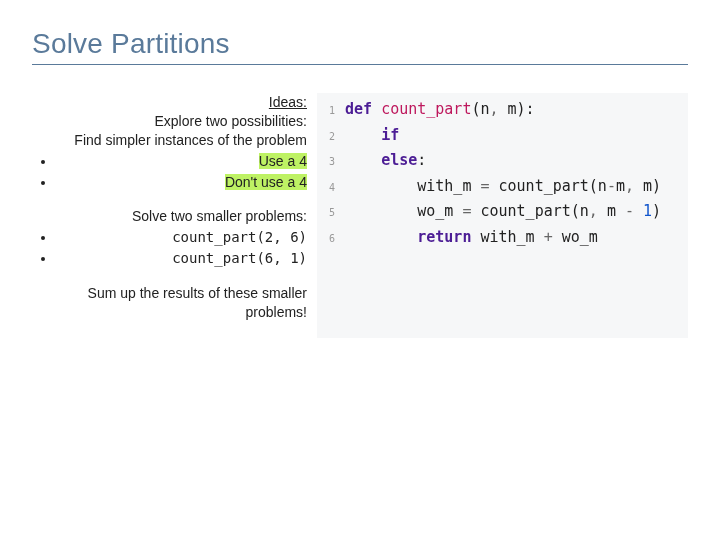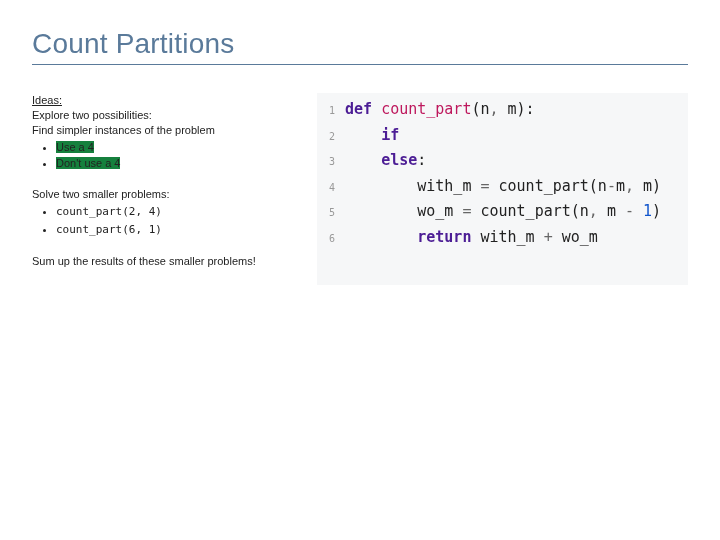--- a/index.html
+++ b/index.html
@@ -1,57 +1,57 @@
 <!DOCTYPE html>
 <html><head>
 <meta charset="utf-8">
 <style>
   * { box-sizing: border-box; margin: 0; padding: 0; }
   html, body { width: 720px; height: 540px; background: #fff; font-family: Arial, Helvetica, sans-serif; color: #222; }
   .slide { padding: 28px 32px; }
   .title { font-size: 28px; font-weight: 400; color: #5a7a9a; margin-bottom: 4px; letter-spacing: 0.2px; }
   .rule { border: none; border-top: 1px solid #5a7a9a; margin-bottom: 28px; }
   .body { display: flex; gap: 10px; }
-  .left { width: 275px; font-size: 11px; line-height: 1.35; }
+  .left { width: 275px; font-size: 14px; line-height: 1.35; text-align: right; }
   .section { margin-bottom: 16px; }
   .underlined { text-decoration: underline; }
   .bullets { list-style: disc; padding-left: 24px; }
   .bullets li { margin: 2px 0; }
   .mono { font-family: Consolas, Menlo, monospace; }
-  .hl { background: #15803d; }
+  .hl { background: #bef264; }
   .right { flex: 1; background: #f6f7f8; padding: 4px 0; font-family: Consolas, Menlo, monospace; font-size: 15px; line-height: 1.7; }
   .code-line { display: flex; align-items: baseline; }
   .lineno { width: 28px; text-align: right; padding-right: 10px; color: #999; font-size: 10px; }
   .code { white-space: pre; }
   .kw { color: #4c1d95; font-weight: 600; }
   .fn { color: #be185d; }
   .num { color: #1155cc; }
   .op { color: #666; }
 </style>
 </head>
 <body>
 
 <div class="slide">
-  <h1 class="title">Count Partitions</h1>
+  <h1 class="title">Solve Partitions</h1>
   <hr class="rule">
   <div class="body">
     <div class="left">
       <div class="section">
         <div class="underlined">Ideas:</div>
         <div>Explore two possibilities:</div>
         <div>Find simpler instances of the problem</div>
         <ul class="bullets">
           <li><span class="hl">Use a 4</span></li>
           <li><span class="hl">Don't use a 4</span></li>
         </ul>
       </div>
       <div class="section">
         <div>Solve two smaller problems:</div>
         <ul class="bullets">
-          <li><span class="mono">count_part(2, 4)</span></li>
+          <li><span class="mono">count_part(2, 6)</span></li>
           <li><span class="mono">count_part(6, 1)</span></li>
         </ul>
       </div>
       <div class="section">
         <div>Sum up the results of these smaller problems!</div>
       </div>
     </div>
     <div class="right" id="code-block">
         <div class="code-line">
           <span class="lineno">1</span>

